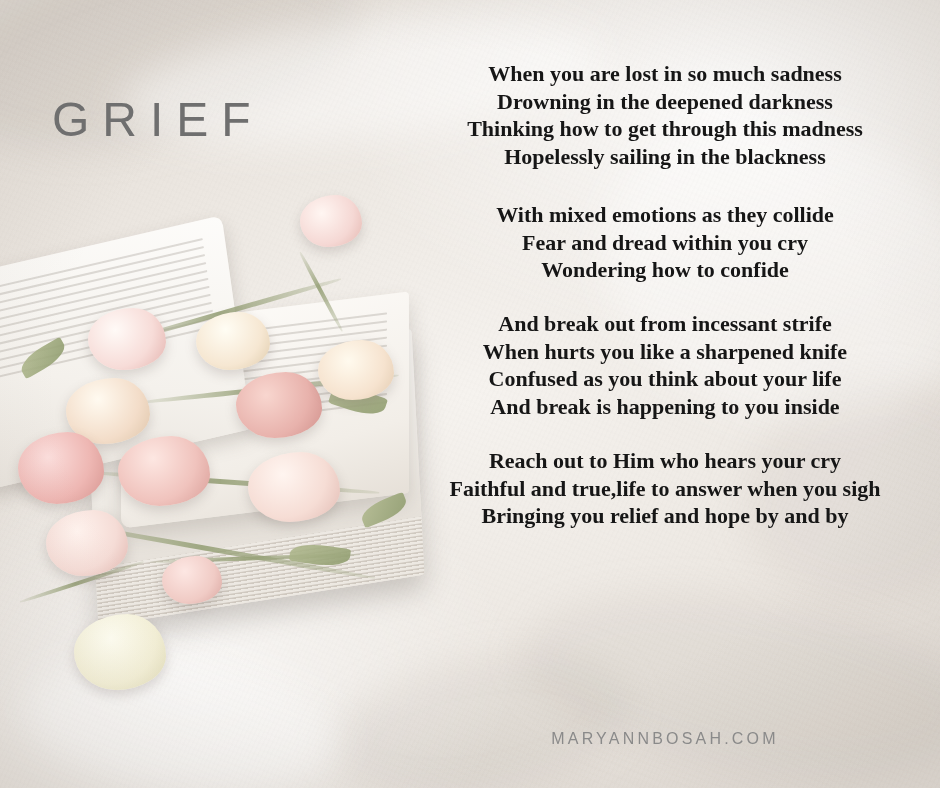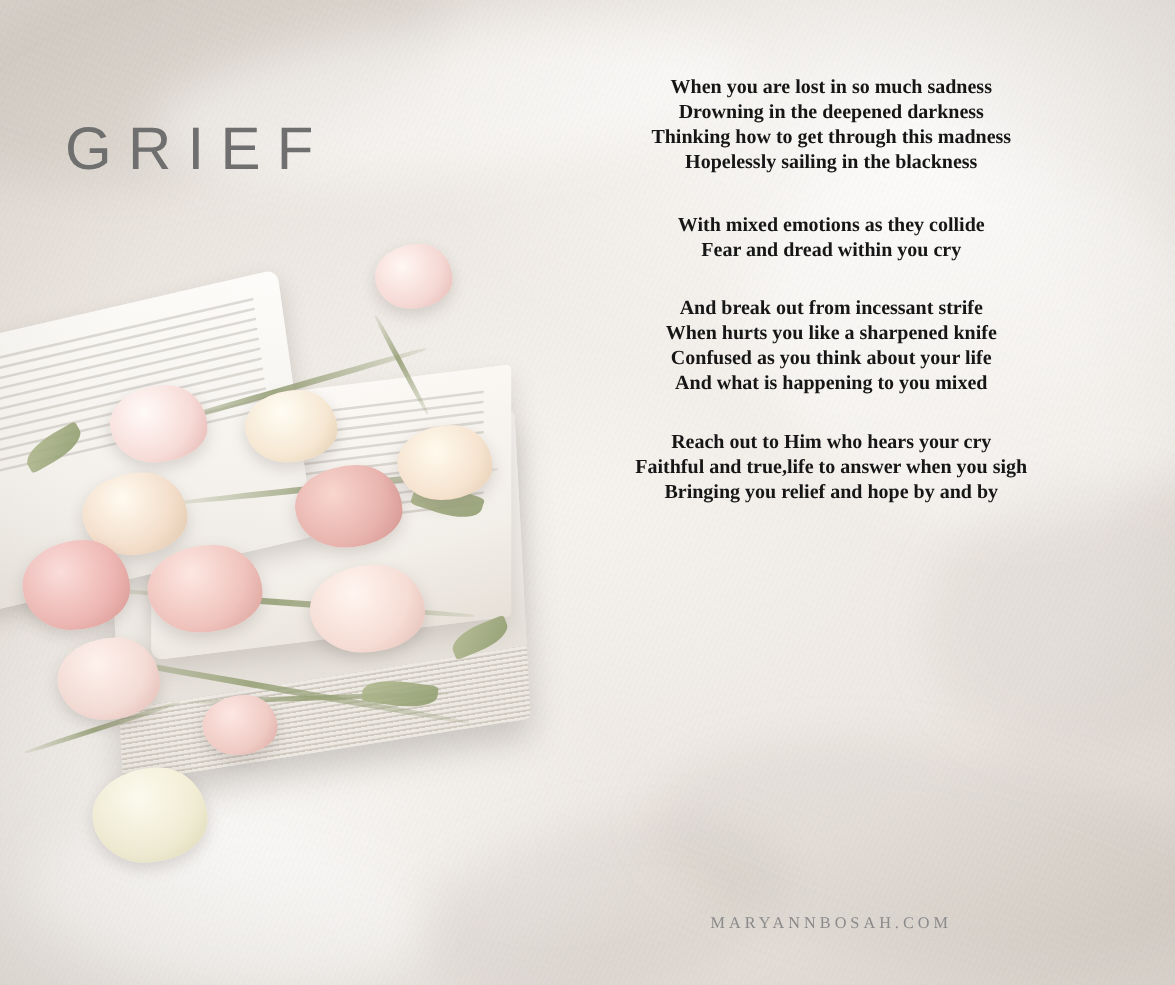--- a/index.html
+++ b/index.html
@@ -150,34 +150,34 @@
   }
   .poem {
     position: absolute;
     left: 410px;
     top: 60px;
     width: 510px;
     text-align: center;
     color: #161616;
     font-family: "Liberation Serif", serif;
     font-weight: bold;
-    font-size: 16px;
+    font-size: 22px;
     line-height: 1.26;
   }
   .stanza { margin-bottom: 26px; }
   .stanza:first-child { margin-bottom: 30px; }
   .stanza .line { white-space: normal; }
   .credit {
     position: absolute;
     left: 410px;
     top: 730px;
     width: 510px;
     text-align: center;
-    font-family: Liberation Serif, serif;
-    font-size: 13px;
+    font-family: Liberation Sans, sans-serif;
+    font-size: 16px;
     letter-spacing: 3.2px;
     color: #8a8a8a;
   }
 </style>
 </head>
 <body>
 
 <div class="poster">
 
   <div class="bg"></div>
@@ -260,26 +260,27 @@
   <div class="poem">
     <div class="stanza">
       <div class="line">When you are lost in so much sadness</div>
       <div class="line">Drowning in the deepened darkness</div>
       <div class="line">Thinking how to get through this madness</div>
       <div class="line">Hopelessly sailing in the blackness</div>
     </div>
     <div class="stanza">
       <div class="line">With mixed emotions as they collide</div>
       <div class="line">Fear and dread within you cry</div>
+      <div class="line">Wondering how to confide</div>
     </div>
     <div class="stanza">
       <div class="line">And break out from incessant strife</div>
       <div class="line">When hurts you like a sharpened knife</div>
       <div class="line">Confused as you think about your life</div>
-      <div class="line">And what is happening to you mixed</div>
+      <div class="line">And break is happening to you inside</div>
     </div>
     <div class="stanza">
       <div class="line">Reach out to Him who hears your cry</div>
       <div class="line">Faithful and true,life to answer when you sigh</div>
       <div class="line">Bringing you relief and hope by and by</div>
     </div>
   </div>
 
   <div class="credit">MARYANNBOSAH.COM</div>
 

